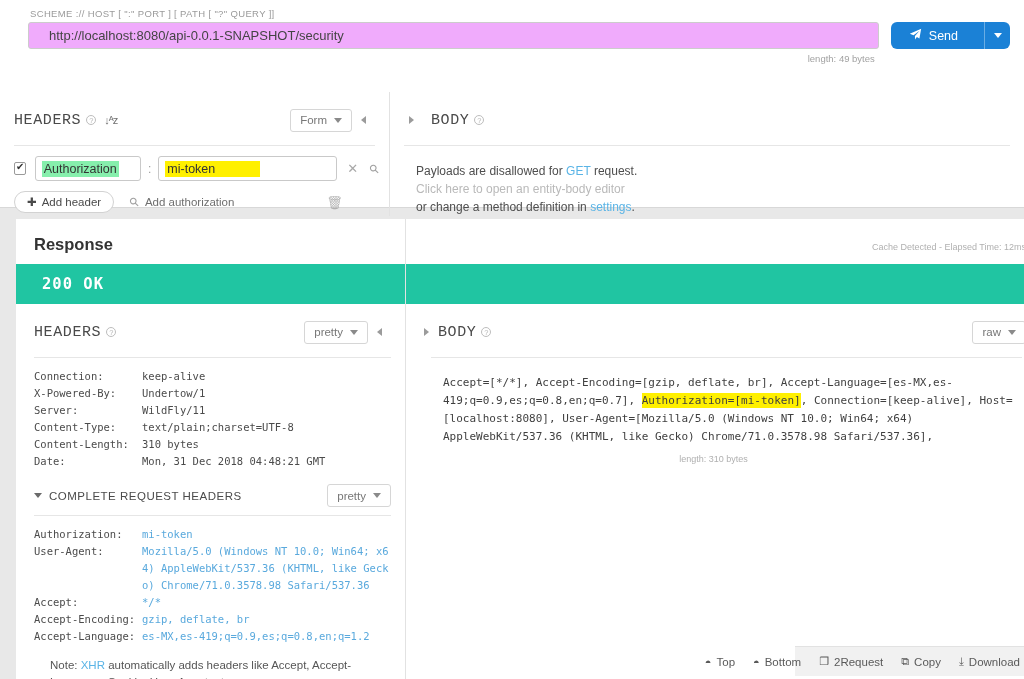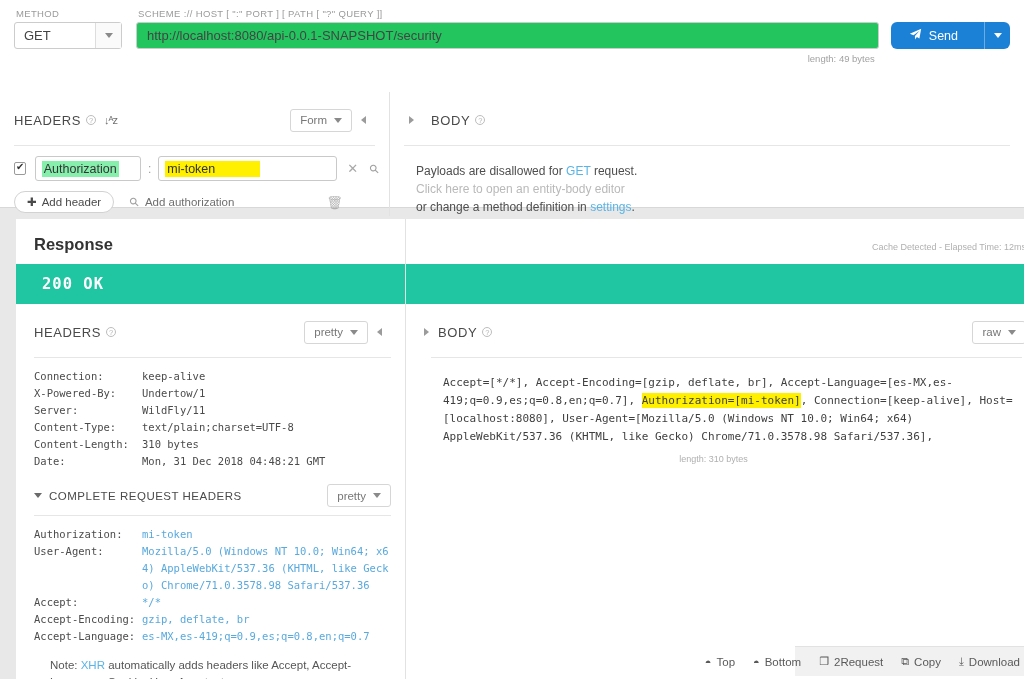--- a/index.html
+++ b/index.html
@@ -33,22 +33,22 @@
   .method-value { flex: 1; padding-left: 9px; font-size: 13px; color: #444; }
   .method-arrow {
     width: 26px; height: 100%; border-left: 1px solid #ddd;
     display: flex; align-items: center; justify-content: center;
     background: #fafafa;
   }
   .caret { width: 0; height: 0; border-left: 4px solid transparent;
            border-right: 4px solid transparent; border-top: 5px solid #8a8a8a; }
   .url-col { flex: 1; margin-left: 14px; }
   .url-box {
-    height: 27px; border: 1px solid #ccc; border-radius: 3px; background: #22c55e;
-    display: flex; align-items: center; padding: 0 10px; font-size: 13px; color: #444;
+    height: 27px; border: 1px solid #ccc; border-radius: 3px; background: #f0abfc;
+    display: flex; align-items: center; padding: 0 20px; font-size: 13px; color: #444;
   }
   .url-len { text-align: right; font-size: 9.5px; color: #a2a2a2; margin-top: 4px; padding-right: 4px; }
   .send-col { margin-left: 12px; }
   .send-btn {
     display: flex; align-items: center; height: 27px; border-radius: 6px;
     background: #1b81d6; color: #fff; overflow: hidden; cursor: pointer;
   }
   .send-main { display:flex; align-items:center; gap:7px; padding: 0 26px 0 18px; height: 100%; font-size: 12.5px; }
   .send-split { width: 26px; height: 100%; border-left: 1px solid rgba(255,255,255,.35);
                 display: flex; align-items: center; justify-content: center; }
@@ -61,21 +61,21 @@
   .tri-r { width:0;height:0;border-top:4px solid transparent;border-bottom:4px solid transparent;border-left:5px solid #9a9a9a; }
   .tri-d { width:0;height:0;border-left:4px solid transparent;border-right:4px solid transparent;border-top:5px solid #6a6a6a; }
 
   
   .req-split { position: absolute; top: 92px; left: 0; right: 0; display: flex; }
   .req-left { width: 389px; position: relative; }
   .req-divider { width: 1px; background: #e2e2e2; align-self: stretch; }
   .req-right { flex: 1; }
 
   .sec-head { display: flex; align-items: center; padding: 11px 14px 8px 14px; }
-  .sec-title { font-size: 13px; letter-spacing: .6px; color: #4a4a4a; }
+  .sec-title { font-size: 15px; letter-spacing: .6px; color: #4a4a4a; font-family: Liberation Mono, monospace; }
   .q-icon { display:inline-block; width:10px; height:10px; border:1px solid #bdbdbd;
             border-radius:50%; font-size:7.5px; line-height:9px; text-align:center;
             color:#b5b5b5; margin-left: 5px; vertical-align: super; }
   .sort-icon { margin-left: 8px; color: #6f6f6f; font-size: 11px; letter-spacing: -1px; }
   .spacer { flex: 1; }
   .pill {
     border: 1px solid #d6d6d6; border-radius: 3px; background: #fff;
     height: 23px; padding: 0 9px; display: flex; align-items: center; gap: 7px;
     font-size: 11.5px; color: #777; cursor: pointer;
   }
@@ -161,29 +161,20 @@
   .vsep { position:absolute; left: 389px; top: 0; bottom: 0; width: 1px; background: #e2e2e2; }
 </style>
 </head>
 <body>
 
 <div class="app">
 
   <div class="request-panel">
 
     <div class="url-row">
-      <div class="field-group">
-        <div class="caption">METHOD</div>
-        <div class="method-box">
-          <span class="method-value">GET</span>
-          <span class="method-arrow">
-              <i class="caret"></i>
-            </span>
-        </div>
-      </div>
 
       <div class="url-col">
         <div class="caption">SCHEME :// HOST [ ":" PORT ] [ PATH [ "?" QUERY ]]</div>
         <div class="url-box">
           <span>http://localhost:8080/api-0.0.1-SNAPSHOT/security</span>
         </div>
         <div class="url-len">length: 49 bytes</div>
       </div>
 
       <div class="send-col">
@@ -352,21 +343,21 @@
           <div class="kv blue">
               <span class="k">Accept:</span>
               <span class="v wrap">*/*</span>
             </div>
           <div class="kv blue">
               <span class="k">Accept-Encoding:</span>
               <span class="v wrap">gzip, deflate, br</span>
             </div>
           <div class="kv blue">
               <span class="k">Accept-Language:</span>
-              <span class="v wrap">es-MX,es-419;q=0.9,es;q=0.8,en;q=0.7</span>
+              <span class="v wrap">es-MX,es-419;q=0.9,es;q=0.8,en;q=1.2</span>
             </div>
         </div>
 
         <div class="note">
           <span>Note: </span><span class="lnk">XHR</span><span> automatically adds headers like Accept, Accept-Language, Cookie, User-Agent, etc.</span>
         </div>
       </div>
 
       <div class="resp-right">
         <div class="body-head">

